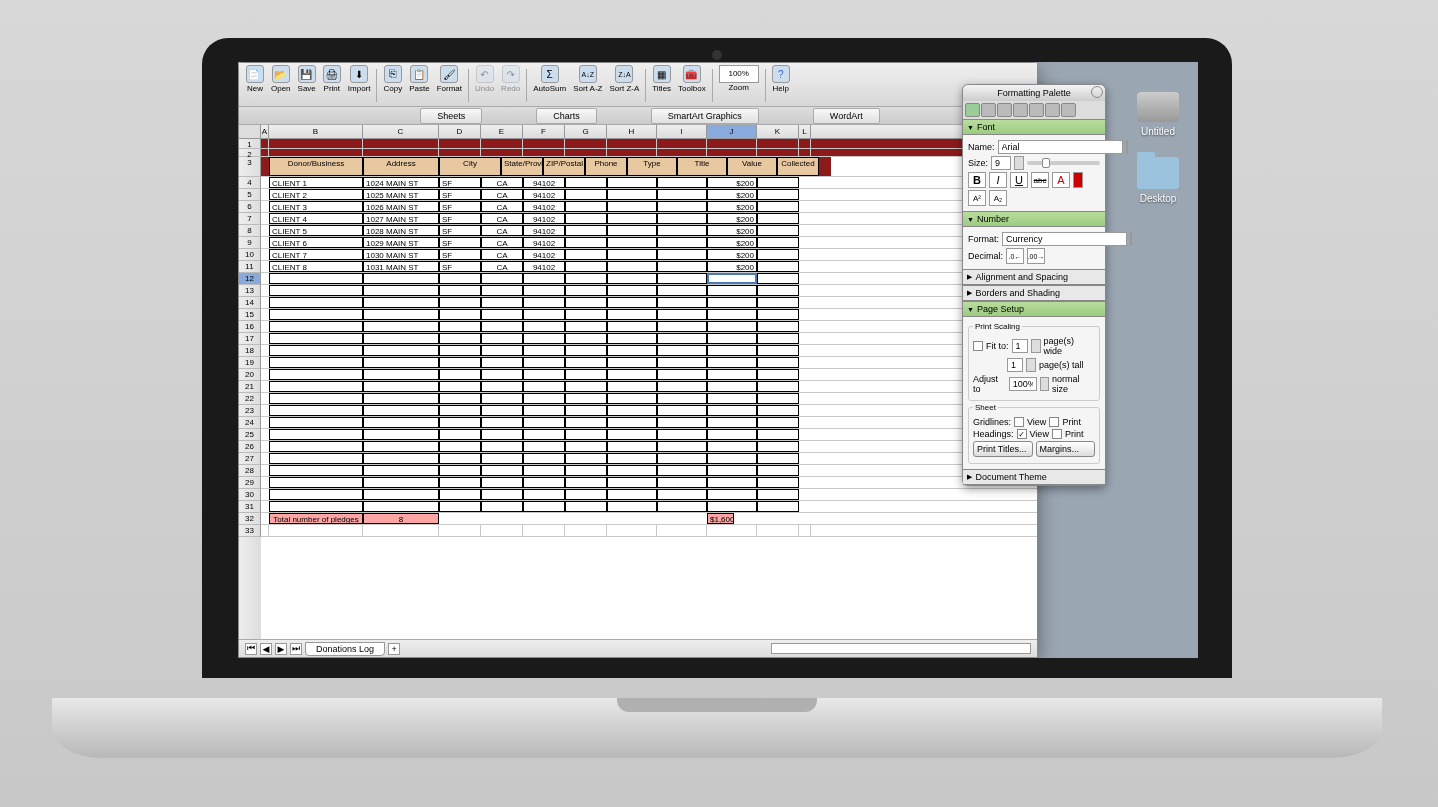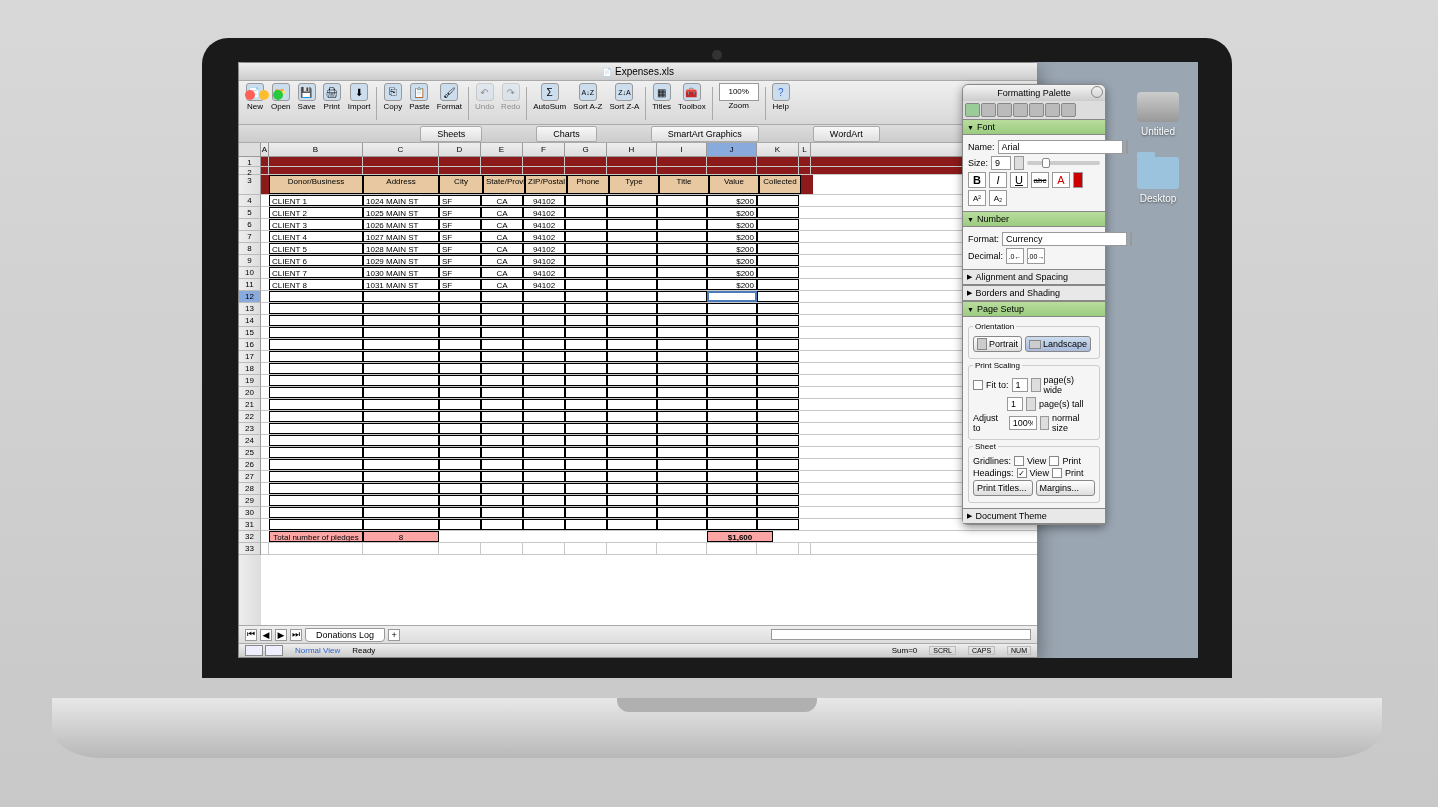--- a/index.html
+++ b/index.html
@@ -355,28 +355,20 @@
         <span>Untitled</span>
       </div>
       <div class="desktop-item" style="top:95px;right:10px;">
         <div class="folder-icon"></div>
         <span>Desktop</span>
       </div>
 
       <div class="window">
 
 
-        <div class="titlebar">
-          <div class="close-btn-row">
-            <div class="dot-btn dot-red"></div>
-            <div class="dot-btn dot-yel"></div>
-            <div class="dot-btn dot-grn"></div>
-          </div>
-          <span style="font-size:8px;margin-right:3px;">📄</span><span>Expenses.xls</span>
-        </div>
 
         <div class="toolbar">
           <div class="tool-item">
               <div class="tool-icon">📄</div>
               <span>New</span>
             </div>
           <div class="tool-item">
               <div class="tool-icon">📂</div>
               <span>Open</span>
             </div>
@@ -533,21 +525,21 @@
                   <div class="cell" style="width: 50px;"></div>
                   <div class="cell" style="width: 50px;"></div>
                   <div class="cell" style="width: 50px;"></div>
                   <div class="cell" style="width: 42px;"></div>
                   <div class="cell" style="width: 12px;"></div>
                 </div>
                 <div class="row header-row" style="height: 20px;">
                   <div class="cell" style="width: 8px; background: rgb(140, 26, 26); border: none;"></div>
                   <div class="cell" style="width: 94px;">Donor/Business</div>
                   <div class="cell" style="width: 76px;">Address</div>
-                  <div class="cell" style="width: 44px;">City</div>
+                  <div class="cell" style="width: 62px;">City</div>
                   <div class="cell" style="width: 42px;">State/Province</div>
                   <div class="cell" style="width: 42px;">ZIP/Postal Code</div>
                   <div class="cell" style="width: 42px;">Phone</div>
                   <div class="cell" style="width: 50px;">Type</div>
                   <div class="cell" style="width: 50px;">Title</div>
                   <div class="cell" style="width: 50px;">Value</div>
                   <div class="cell" style="width: 42px;">Collected</div>
                   <div class="cell" style="width: 12px; background: rgb(140, 26, 26); border: none;"></div>
                 </div>
                 <div class="row data-row">
@@ -945,21 +937,21 @@
                 <div class="row summary-row">
                   <div class="cell" style="width: 8px; background: transparent; border: none;"></div>
                   <div class="cell" style="width: 94px;">Total number of pledges</div>
                   <div class="cell" style="width: 76px;">8</div>
                   <div class="cell" style="width: 42px; background: transparent; border: none;"></div>
                   <div class="cell" style="width: 42px; background: transparent; border: none;"></div>
                   <div class="cell" style="width: 42px; background: transparent; border: none;"></div>
                   <div class="cell" style="width: 42px; background: transparent; border: none;"></div>
                   <div class="cell" style="width: 50px; background: transparent; border: none;"></div>
                   <div class="cell" style="width: 50px; background: transparent; border: none;"></div>
-                  <div class="cell" style="width: 66px; font-weight: bold;">$1,600</div>
+                  <div class="cell" style="width: 27px; font-weight: normal;">$1,600</div>
                   <div class="cell" style="width: 42px; background: transparent; border: none;"></div>
                   <div class="cell" style="width: 12px; background: transparent; border: none;"></div>
                 </div>
                 <div class="row ">
                   <div class="cell" style="width: 8px;"></div>
                   <div class="cell" style="width: 94px;"></div>
                   <div class="cell" style="width: 76px;"></div>
                   <div class="cell" style="width: 42px;"></div>
                   <div class="cell" style="width: 42px;"></div>
                   <div class="cell" style="width: 42px;"></div>
@@ -978,33 +970,20 @@
           <div class="sheet-nav">⏮</div>
           <div class="sheet-nav">◀</div>
           <div class="sheet-nav">▶</div>
           <div class="sheet-nav">⏭</div>
           <div class="sheet-tab">Donations Log</div>
           <div class="sheet-nav">+</div>
           <div style="flex:1;"></div>
           <div style="width:260px;height:11px;background:#fff;border:1px solid #999;"></div>
         </div>
 
-        <div class="status-bar">
-          <div class="view-toggles">
-            <div class="vtbtn"></div>
-            <div class="vtbtn"></div>
-          </div>
-          <span style="color:#36c;">Normal View</span>
-          <span>Ready</span>
-          <div class="status-spacer"></div>
-          <span>Sum=0</span>
-          <span class="status-ind">SCRL</span>
-          <span class="status-ind">CAPS</span>
-          <span class="status-ind">NUM</span>
-        </div>
       </div>
 
       <div class="palette">
         <div class="pal-title">
           <span>Formatting Palette</span>
           <div class="pal-close"></div>
         </div>
         <div class="pal-iconrow">
           <div class="pi active"></div>
           <div class="pi"></div>
@@ -1071,33 +1050,20 @@
         <div class="pal-section-h collapsed">
             <span class="tri">▶</span>
             <span>Borders and Shading</span>
           </div>
 
         <div class="pal-section-h">
             <span class="tri">▼</span>
             <span>Page Setup</span>
           </div>
         <div class="pal-body">
-         <fieldset>
-              <legend>Orientation</legend>
-          <div class="pal-row">
-            <div class="pal-btn">
-                  <span style="width:10px;height:12px;background:#ccc;border:1px solid #888;margin-right:2px;"></span>
-                  <span>Portrait</span>
-                </div>
-            <div class="pal-btn" style="background:linear-gradient(#cde,#abd);">
-                  <span style="width:12px;height:9px;background:#ccc;border:1px solid #888;margin-right:2px;"></span>
-                  <span>Landscape</span>
-                </div>
-          </div>
-         </fieldset>
          <fieldset>
               <legend>Print Scaling</legend>
           <div class="pal-row">
                 <div class="small-check"></div>
                 <span>Fit to:</span>
             <input class="pal-input" style="width: 16px; flex: 0 0 auto;" value="1">
                 <div class="pal-stepper"></div>
             <span>page(s) wide</span>
               </div>
           <div class="pal-row" style="margin-left:34px;">

